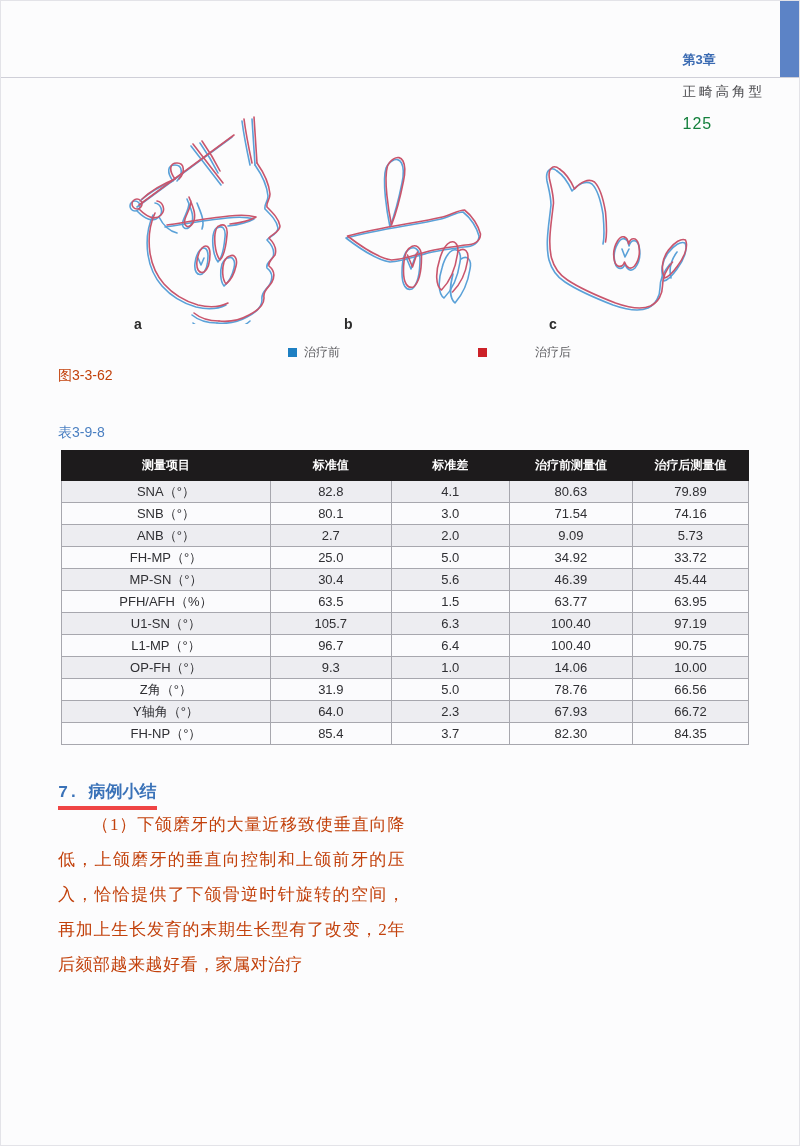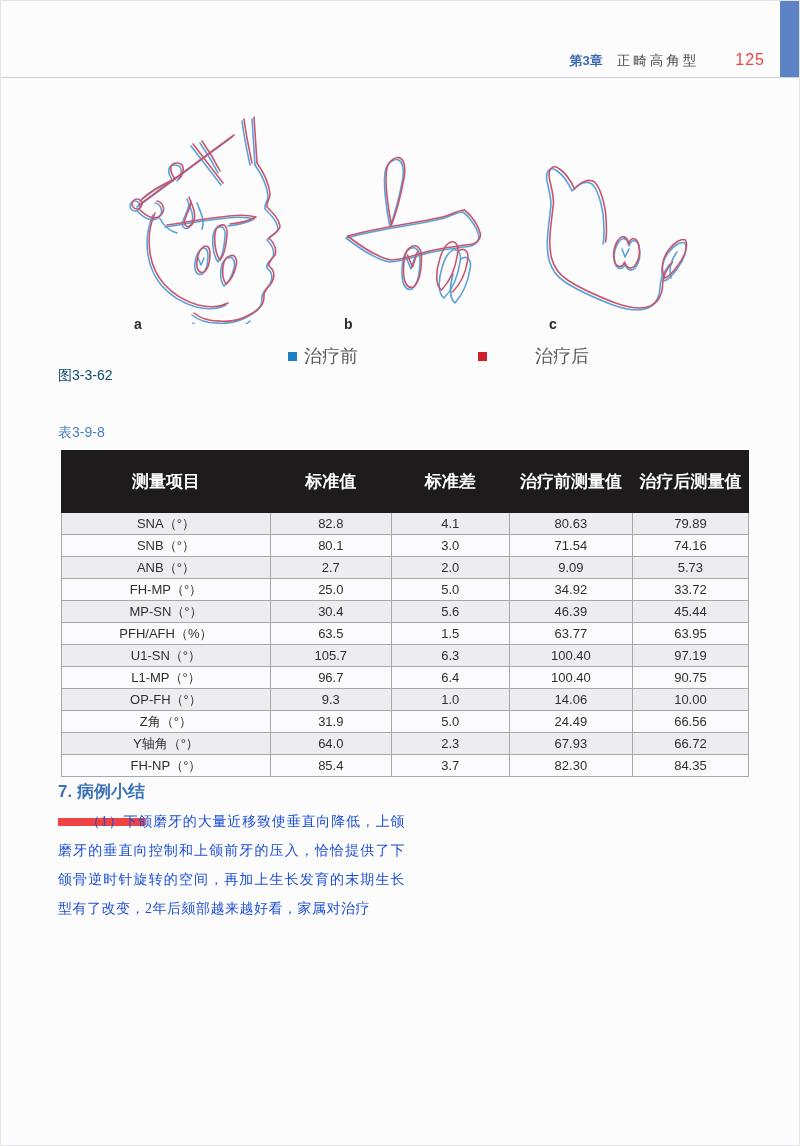--- a/index.html
+++ b/index.html
@@ -1,42 +1,42 @@
 <!DOCTYPE html>
 <html><head>
 <meta charset="utf-8">
 <style>
   html,body{margin:0;padding:0;background:#f2f2f4;}
   .page{position:relative;width:800px;height:1146px;background:#fcfcfd;margin:0 auto;
         font-family:"Liberation Sans",sans-serif;overflow:hidden;border:1px solid #e3e3e8;box-sizing:border-box;}
   
   .accent-block{position:absolute;top:0;right:0;width:19px;height:77px;background:#5c83c6;}
   .hdr-rule{position:absolute;top:76px;left:0;width:100%;height:1px;background:#cfcfd8;}
-  .hdr-row{position:absolute;top:50px;right:34px;display:flex;align-items:baseline;gap:14px;}
+  .hdr-row{position:absolute;top:50px;right:34px;display:flex;align-items:baseline;gap:14px;flex-direction:column;}
   .hdr-chapter{color:#3a6ab2;font-weight:bold;font-size:13px;}
   .hdr-title{color:#4a4a4e;font-size:13.5px;letter-spacing:3px;}
-  .hdr-page{color:#ef4444;font-size:16px;margin-left:22px;letter-spacing:1px;}
+  .hdr-page{color:#15803d;font-size:16px;letter-spacing:1px;}
   
   .fig-svg{position:absolute;}
   .fig-label{position:absolute;font-weight:bold;font-size:14px;color:#2b2b2b;}
-  .legend-item{position:absolute;top:343px;display:flex;align-items:center;gap:7px;font-size:18px;color:#5a5a5e;}
+  .legend-item{position:absolute;top:343px;display:flex;align-items:center;gap:7px;font-size:12px;color:#5a5a5e;}
   .legend-swatch{width:9px;height:9px;display:inline-block;}
-  .fig-caption{position:absolute;top:366px;left:57px;color:#0c4a6e;font-size:14px;}
+  .fig-caption{position:absolute;top:366px;left:57px;color:#c2410c;font-size:14px;}
   
   .tbl-caption{position:absolute;top:423px;left:57px;color:#4a7fc1;font-size:14px;}
   table.meas{position:absolute;top:449px;left:60px;width:688px;border-collapse:collapse;table-layout:fixed;}
-  table.meas th{background:#1d1b1c;color:#fff;font-size:17px;font-weight:bold;padding:19px 2px;border:1px solid #1d1b1c;}
+  table.meas th{background:#1d1b1c;color:#fff;font-size:12px;font-weight:bold;padding:6px 2px;border:1px solid #1d1b1c;}
   table.meas td{font-size:13px;color:#2f2f33;text-align:center;padding:1.5px 2px;border:1px solid #a7a7ae;height:16px;}
   table.meas tr:nth-child(odd) td{background:#ededf1;}
   table.meas tr:nth-child(even) td{background:#fbfbfd;}
   
   .sec-heading{position:absolute;top:779px;left:57px;color:#3a72b8;font-weight:bold;font-size:17px;
-               border-bottom:8px solid #ef4444;padding-bottom:15px;font-family:Liberation Sans, sans-serif;}
+               border-bottom:4px solid #ef4444;padding-bottom:3px;font-family:Liberation Mono, monospace;}
   .col{position:absolute;top:806px;width:347px;font-family:"Liberation Serif",serif;
-       font-size:14px;line-height:29px;color:#1d4ed8;text-align:justify;letter-spacing:0.5px;}
+       font-size:17px;line-height:35px;color:#c2410c;text-align:justify;letter-spacing:0.5px;}
   .col-left{left:57px;}
   .col-right{left:415px;}
   .col p{margin:0;}
   .col p.indent{text-indent:2em;}
 </style>
 </head>
 <body>
 
 <div class="page">
 
@@ -221,21 +221,21 @@
           <td>OP-FH（°）</td>
           <td>9.3</td>
           <td>1.0</td>
           <td>14.06</td>
           <td>10.00</td>
         </tr>
         <tr>
           <td>Z角（°）</td>
           <td>31.9</td>
           <td>5.0</td>
-          <td>24.49</td>
+          <td>78.76</td>
           <td>66.56</td>
         </tr>
         <tr>
           <td>Y轴角（°）</td>
           <td>64.0</td>
           <td>2.3</td>
           <td>67.93</td>
           <td>66.72</td>
         </tr>
         <tr>

